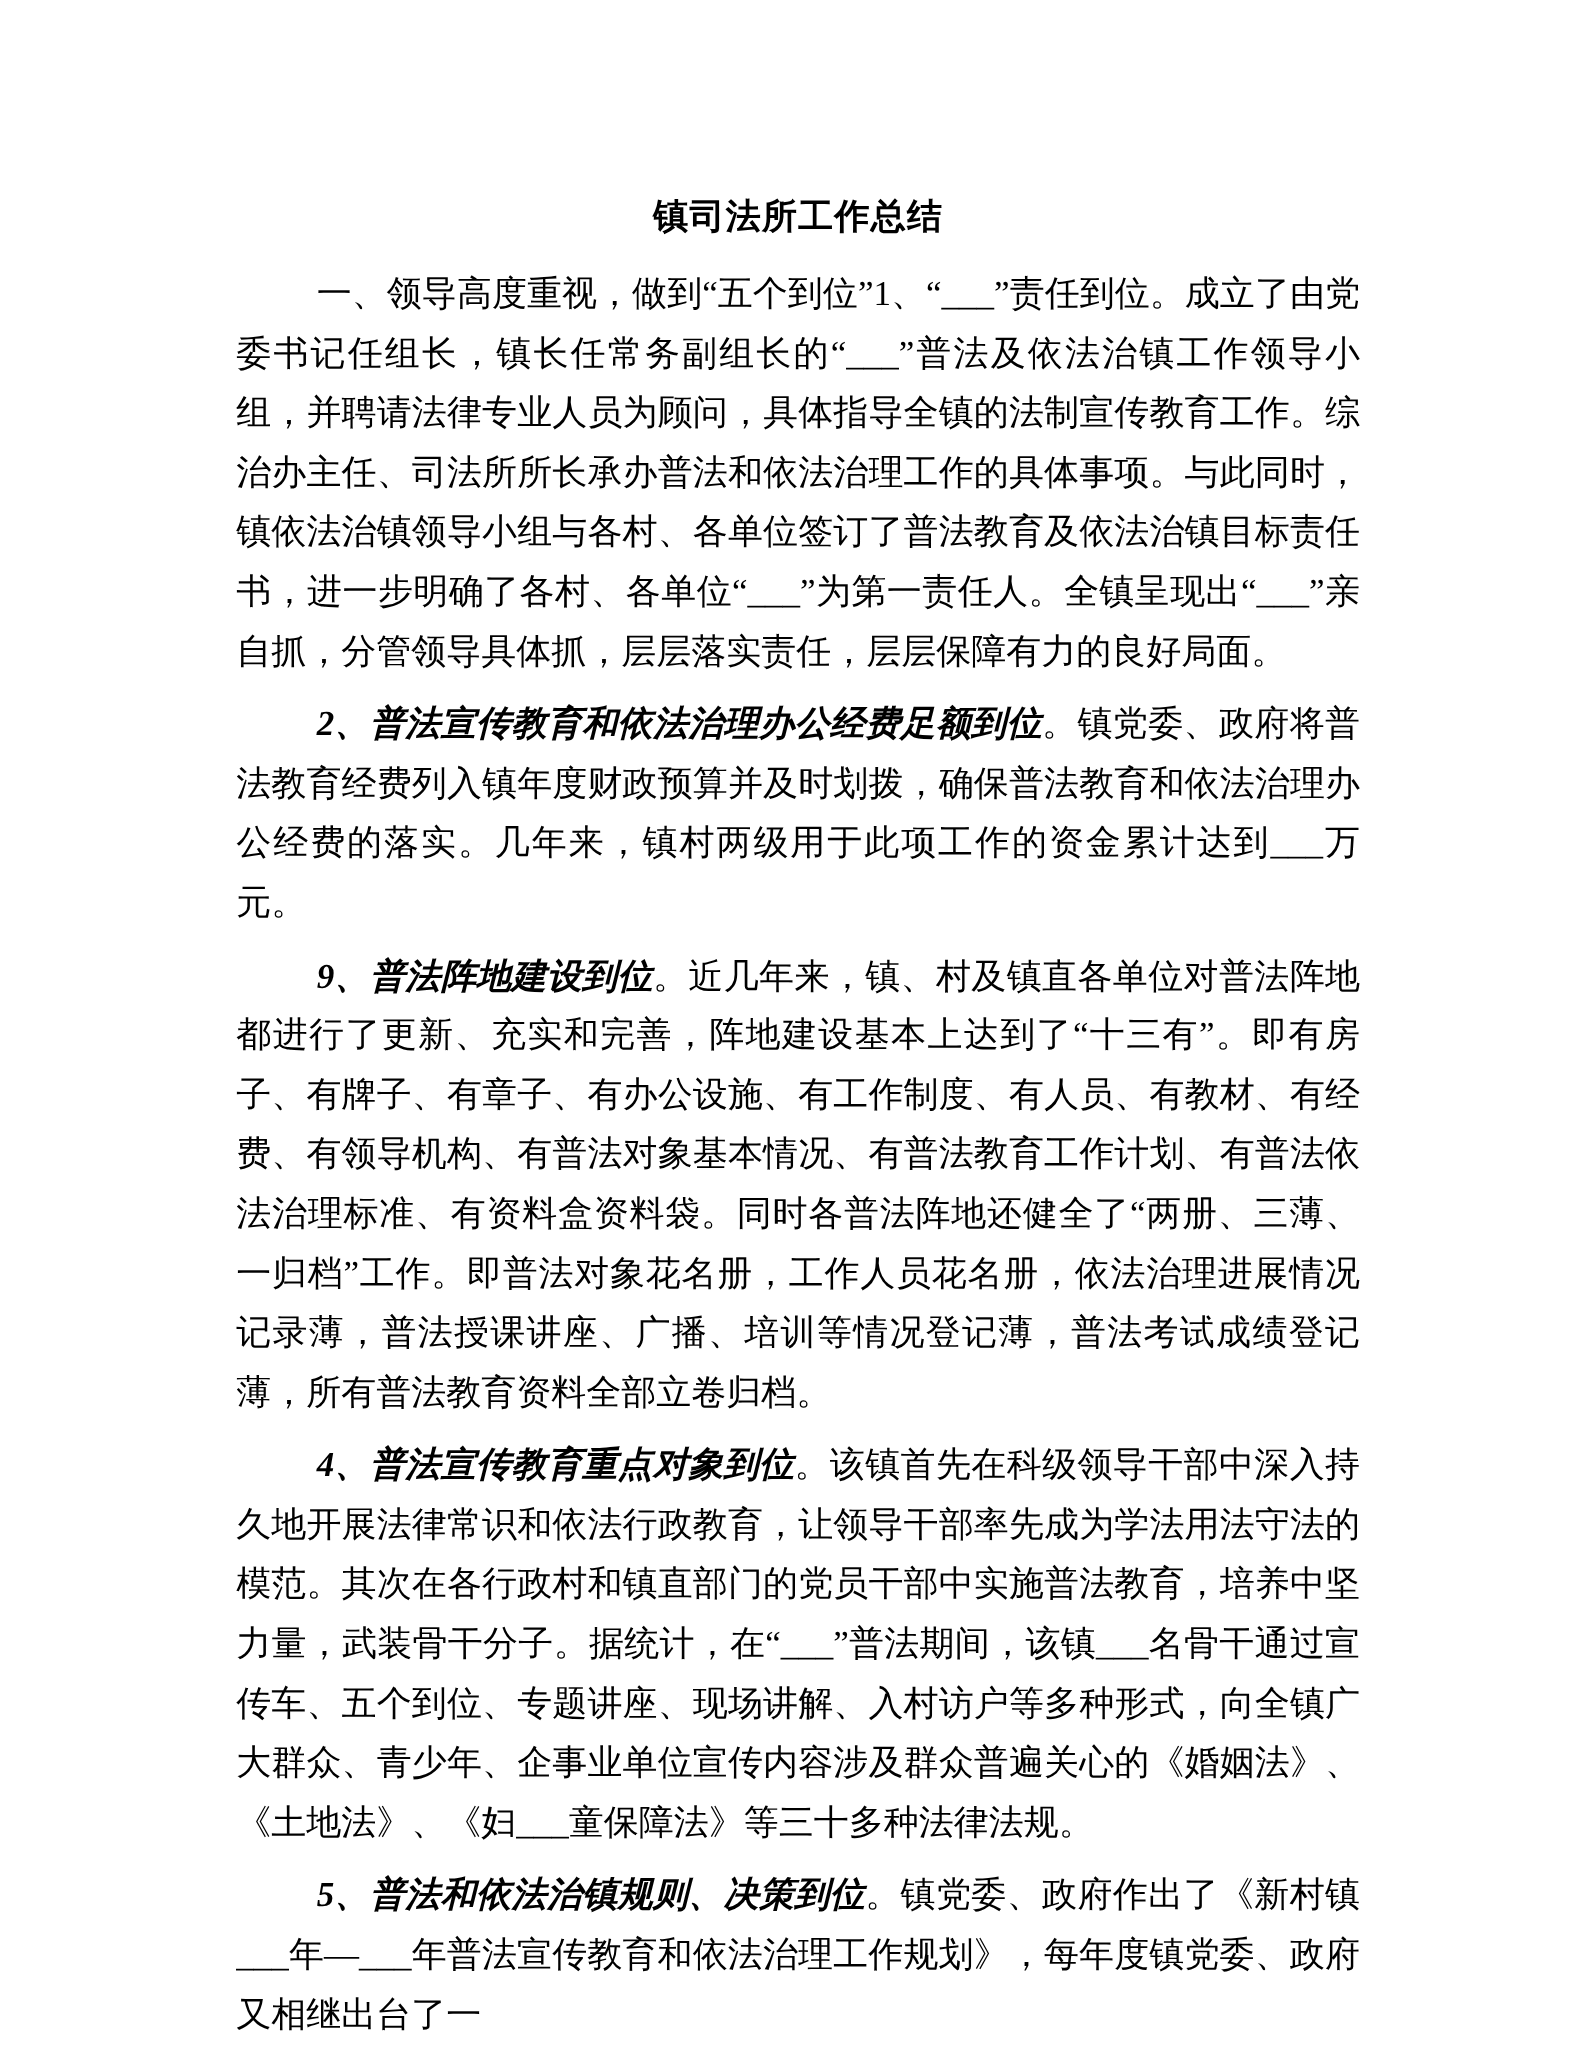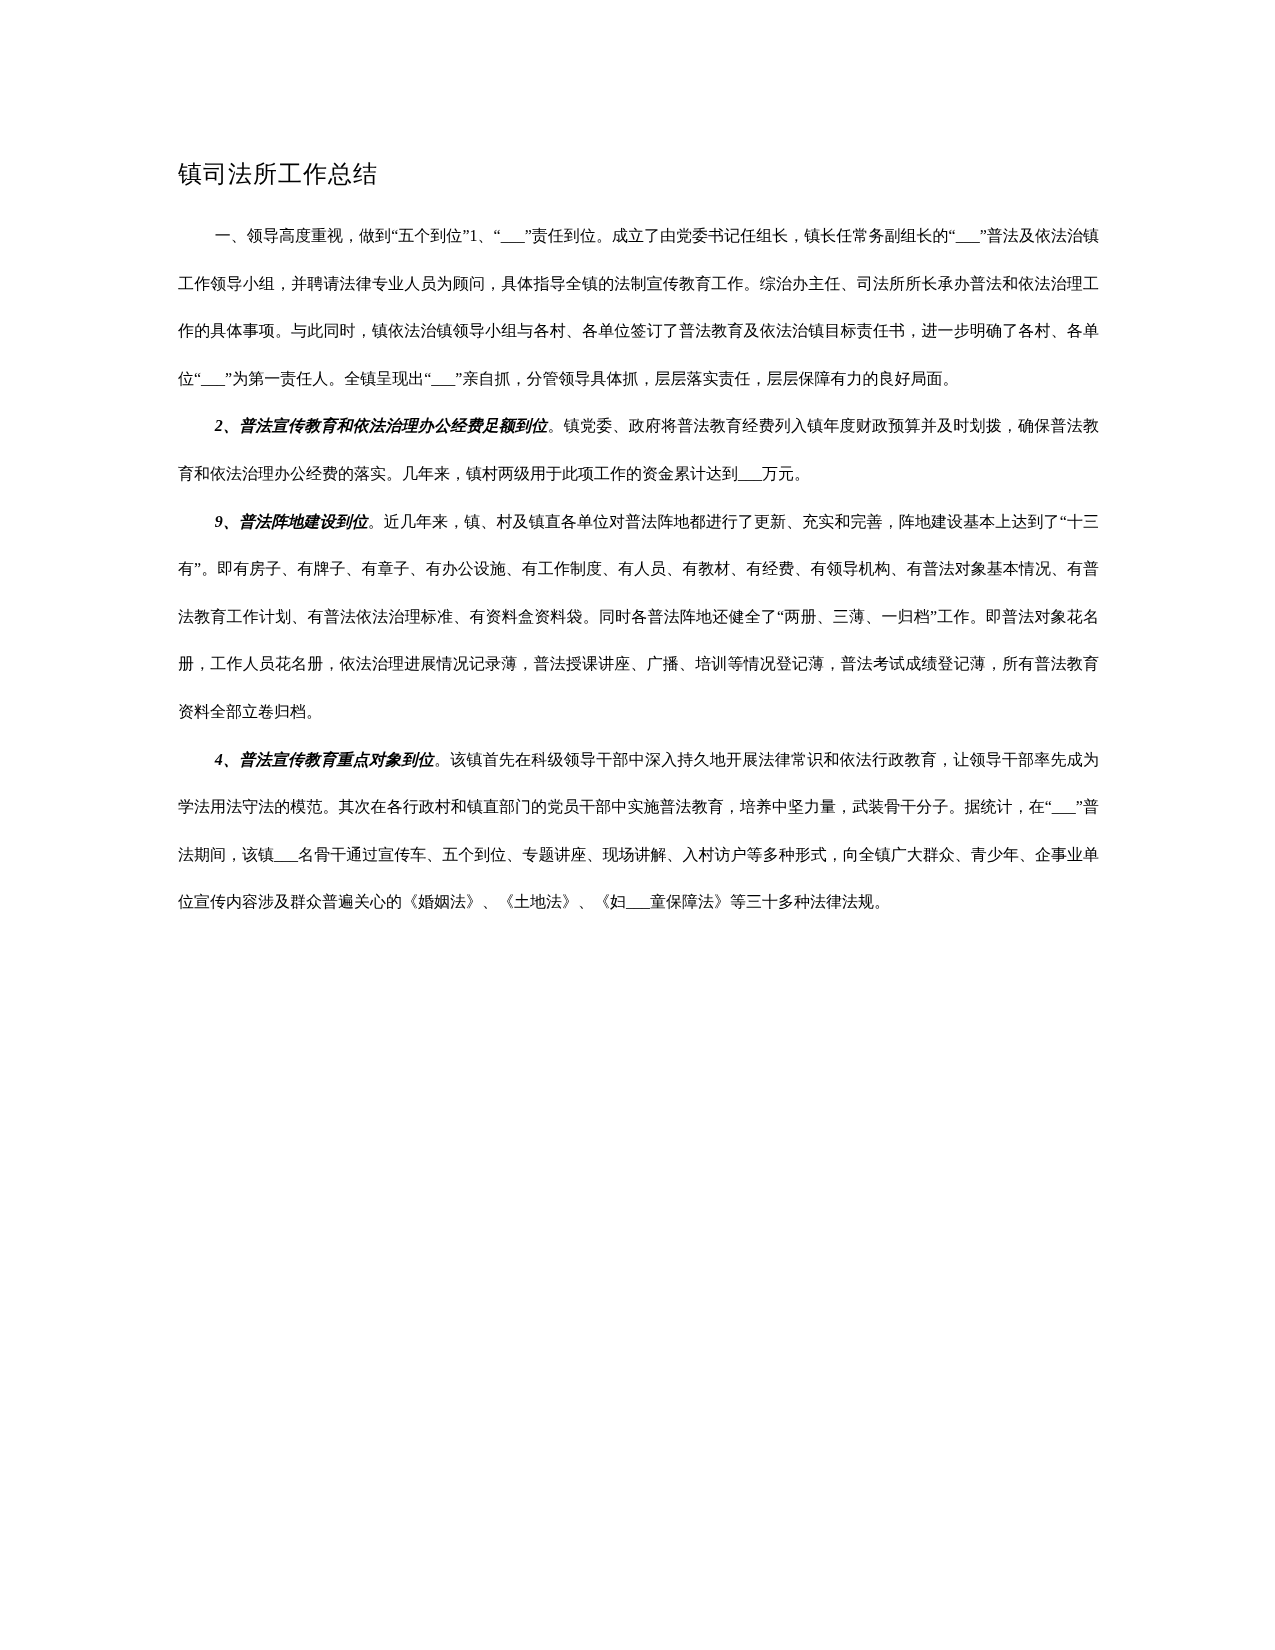--- a/index.html
+++ b/index.html
@@ -15,41 +15,43 @@
     overflow: hidden;
   }
   .page {
     box-sizing: border-box;
     width: 1275px;
     height: 1650px;
     padding: 150px 176px 0 178px;
     background: #ffffff;
   }
   .title {
-    font-size: 24px;
-    font-weight: 400;
+    font-size: 28px;
+    font-weight: 700;
+    text-align: center;
     line-height: 48px;
     margin: 0 0 14px 0;
     letter-spacing: 1px;
   }
   .para {
-    margin: 0;
-    font-size: 16px;
+    margin: 11px;
+    font-size: 28px;
     line-height: 47.6px;
     text-align: justify;
     text-indent: 2.3em;
     word-break: break-all;
   }
   .run { font-weight: 400; }
   .run.bold { font-weight: 700; font-style: italic; }
 </style>
 </head>
 <body>
 
 <div class="page">
   <h1 class="title">镇司法所工作总结</h1>
   <div id="doc-body">
       <p class="para"><span class="run">一、领导高度重视，做到“五个到位”1、“___”责任到位。成立了由党委书记任组长，镇长任常务副组长的“___”普法及依法治镇工作领导小组，并聘请法律专业人员为顾问，具体指导全镇的法制宣传教育工作。综治办主任、司法所所长承办普法和依法治理工作的具体事项。与此同时，镇依法治镇领导小组与各村、各单位签订了普法教育及依法治镇目标责任书，进一步明确了各村、各单位“___”为第一责任人。全镇呈现出“___”亲自抓，分管领导具体抓，层层落实责任，层层保障有力的良好局面。</span></p>
       <p class="para"><span class="run bold">2、普法宣传教育和依法治理办公经费足额到位</span><span class="run">。镇党委、政府将普法教育经费列入镇年度财政预算并及时划拨，确保普法教育和依法治理办公经费的落实。几年来，镇村两级用于此项工作的资金累计达到___万元。</span></p>
       <p class="para"><span class="run bold">9、普法阵地建设到位</span><span class="run">。近几年来，镇、村及镇直各单位对普法阵地都进行了更新、充实和完善，阵地建设基本上达到了“十三有”。即有房子、有牌子、有章子、有办公设施、有工作制度、有人员、有教材、有经费、有领导机构、有普法对象基本情况、有普法教育工作计划、有普法依法治理标准、有资料盒资料袋。同时各普法阵地还健全了“两册、三薄、一归档”工作。即普法对象花名册，工作人员花名册，依法治理进展情况记录薄，普法授课讲座、广播、培训等情况登记薄，普法考试成绩登记薄，所有普法教育资料全部立卷归档。</span></p>
       <p class="para"><span class="run bold">4、普法宣传教育重点对象到位</span><span class="run">。该镇首先在科级领导干部中深入持久地开展法律常识和依法行政教育，让领导干部率先成为学法用法守法的模范。其次在各行政村和镇直部门的党员干部中实施普法教育，培养中坚力量，武装骨干分子。据统计，在“___”普法期间，该镇___名骨干通过宣传车、五个到位、专题讲座、现场讲解、入村访户等多种形式，向全镇广大群众、青少年、企事业单位宣传内容涉及群众普遍关心的《婚姻法》、《土地法》、《妇___童保障法》等三十多种法律法规。</span></p>
+      <p class="para"><span class="run bold">5、普法和依法治镇规则、决策到位</span><span class="run">。镇党委、政府作出了《新村镇___年—___年普法宣传教育和依法治理工作规划》，每年度镇党委、政府又相继出台了一</span></p>
     </div>
 </div>
 
 </body></html>

